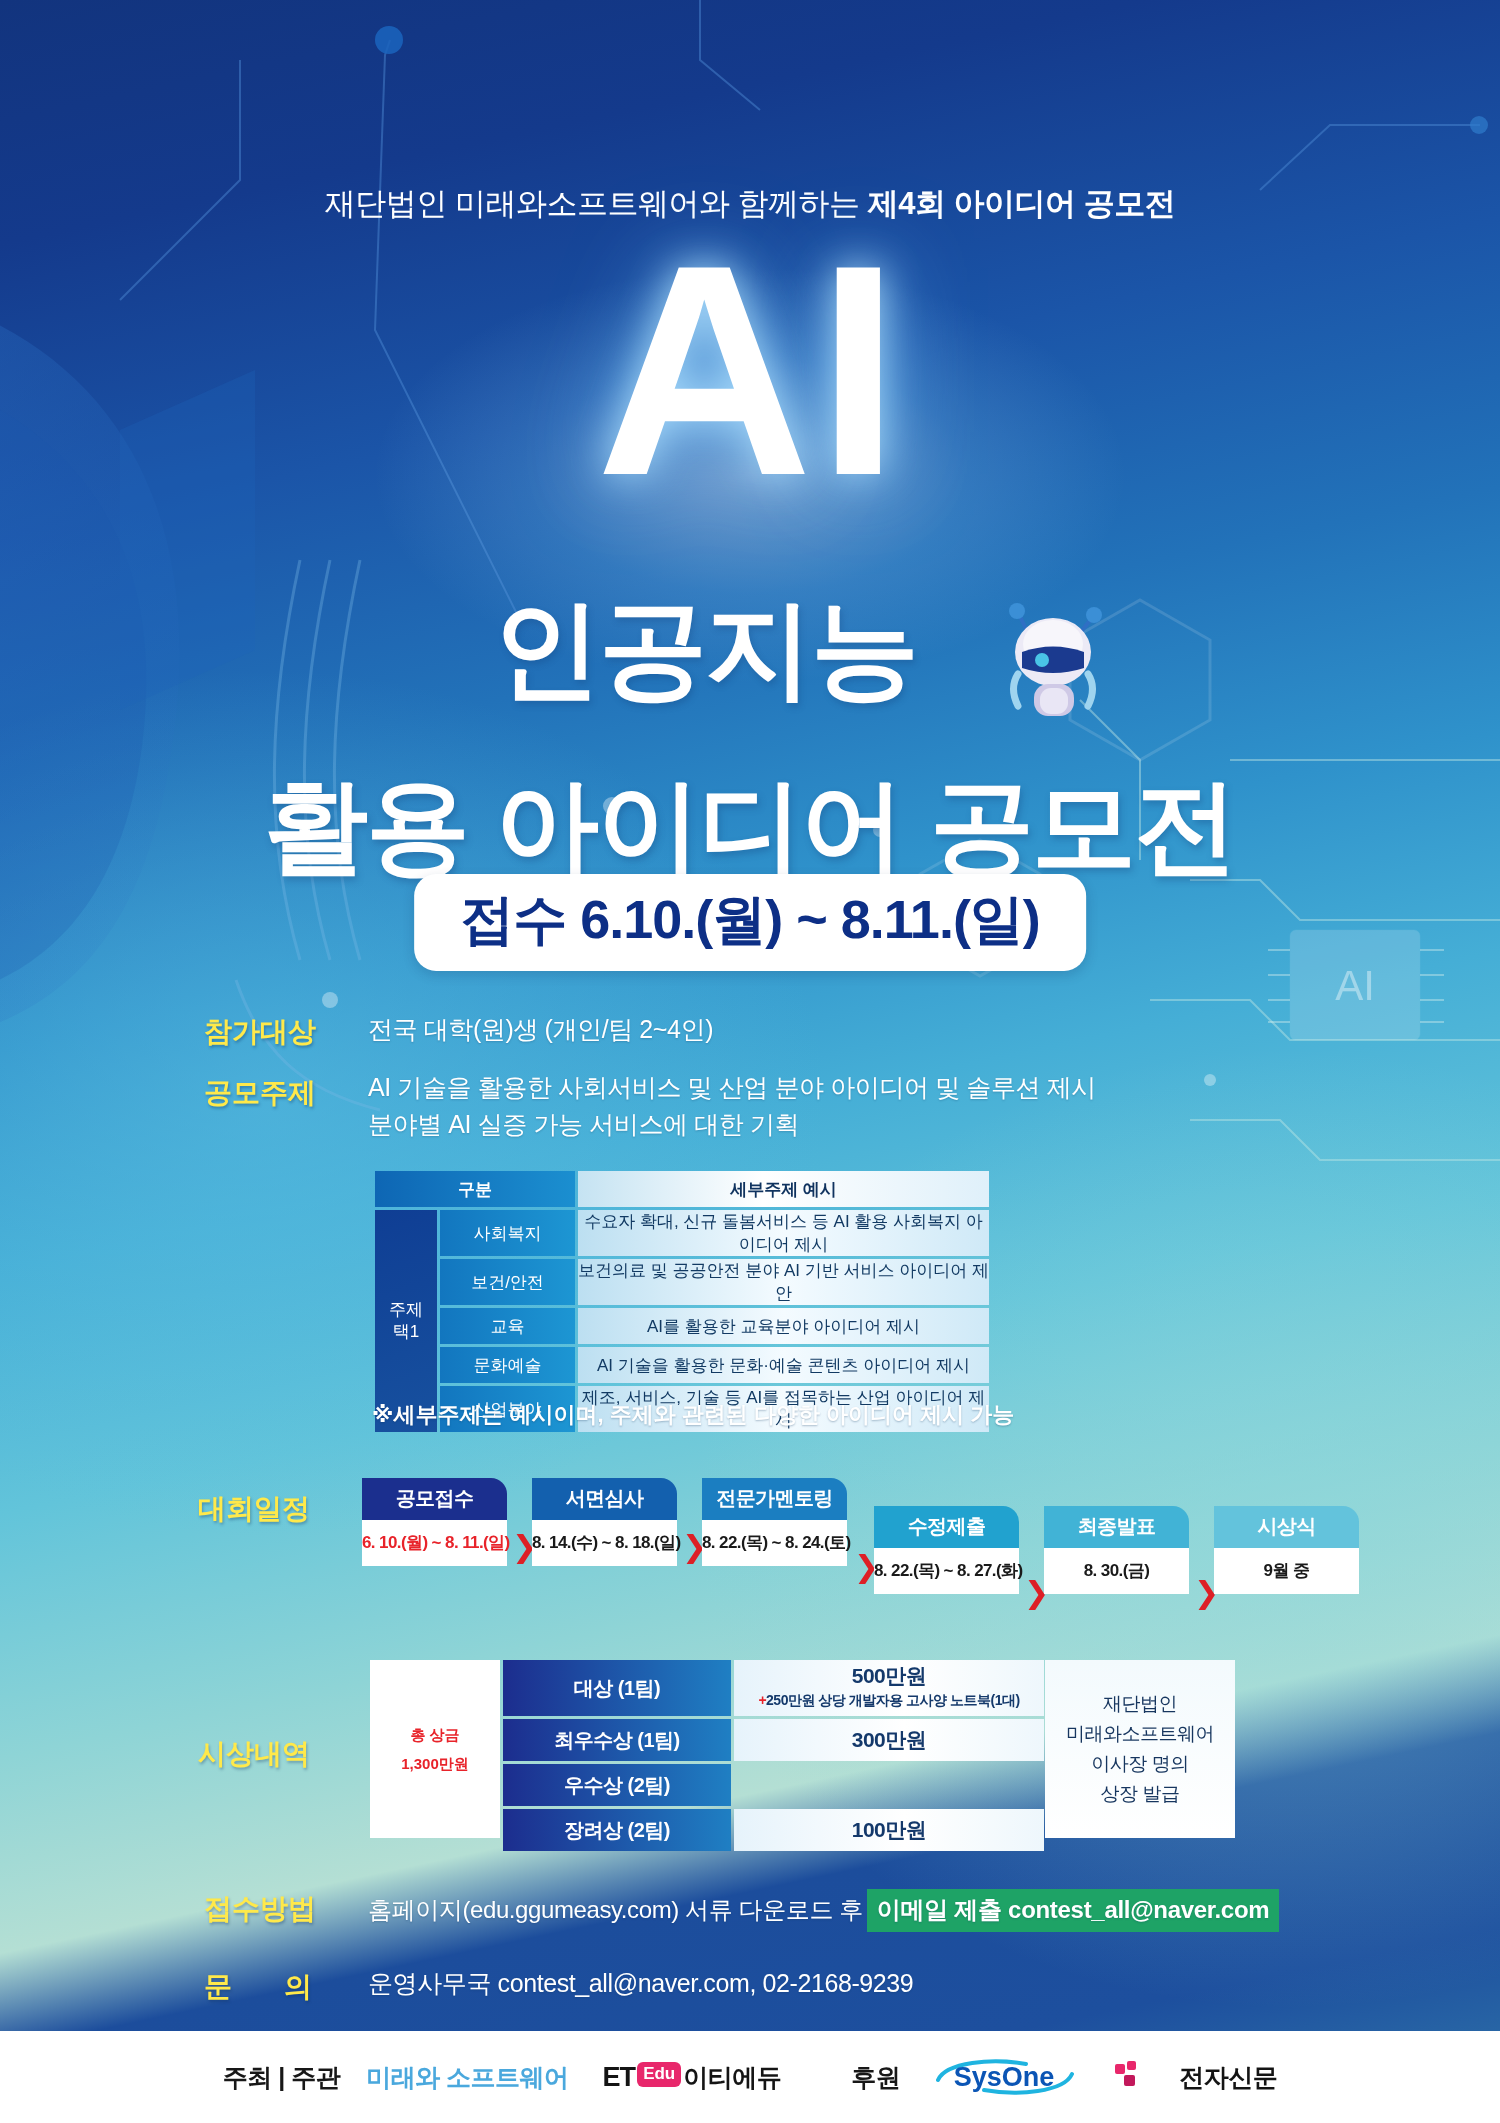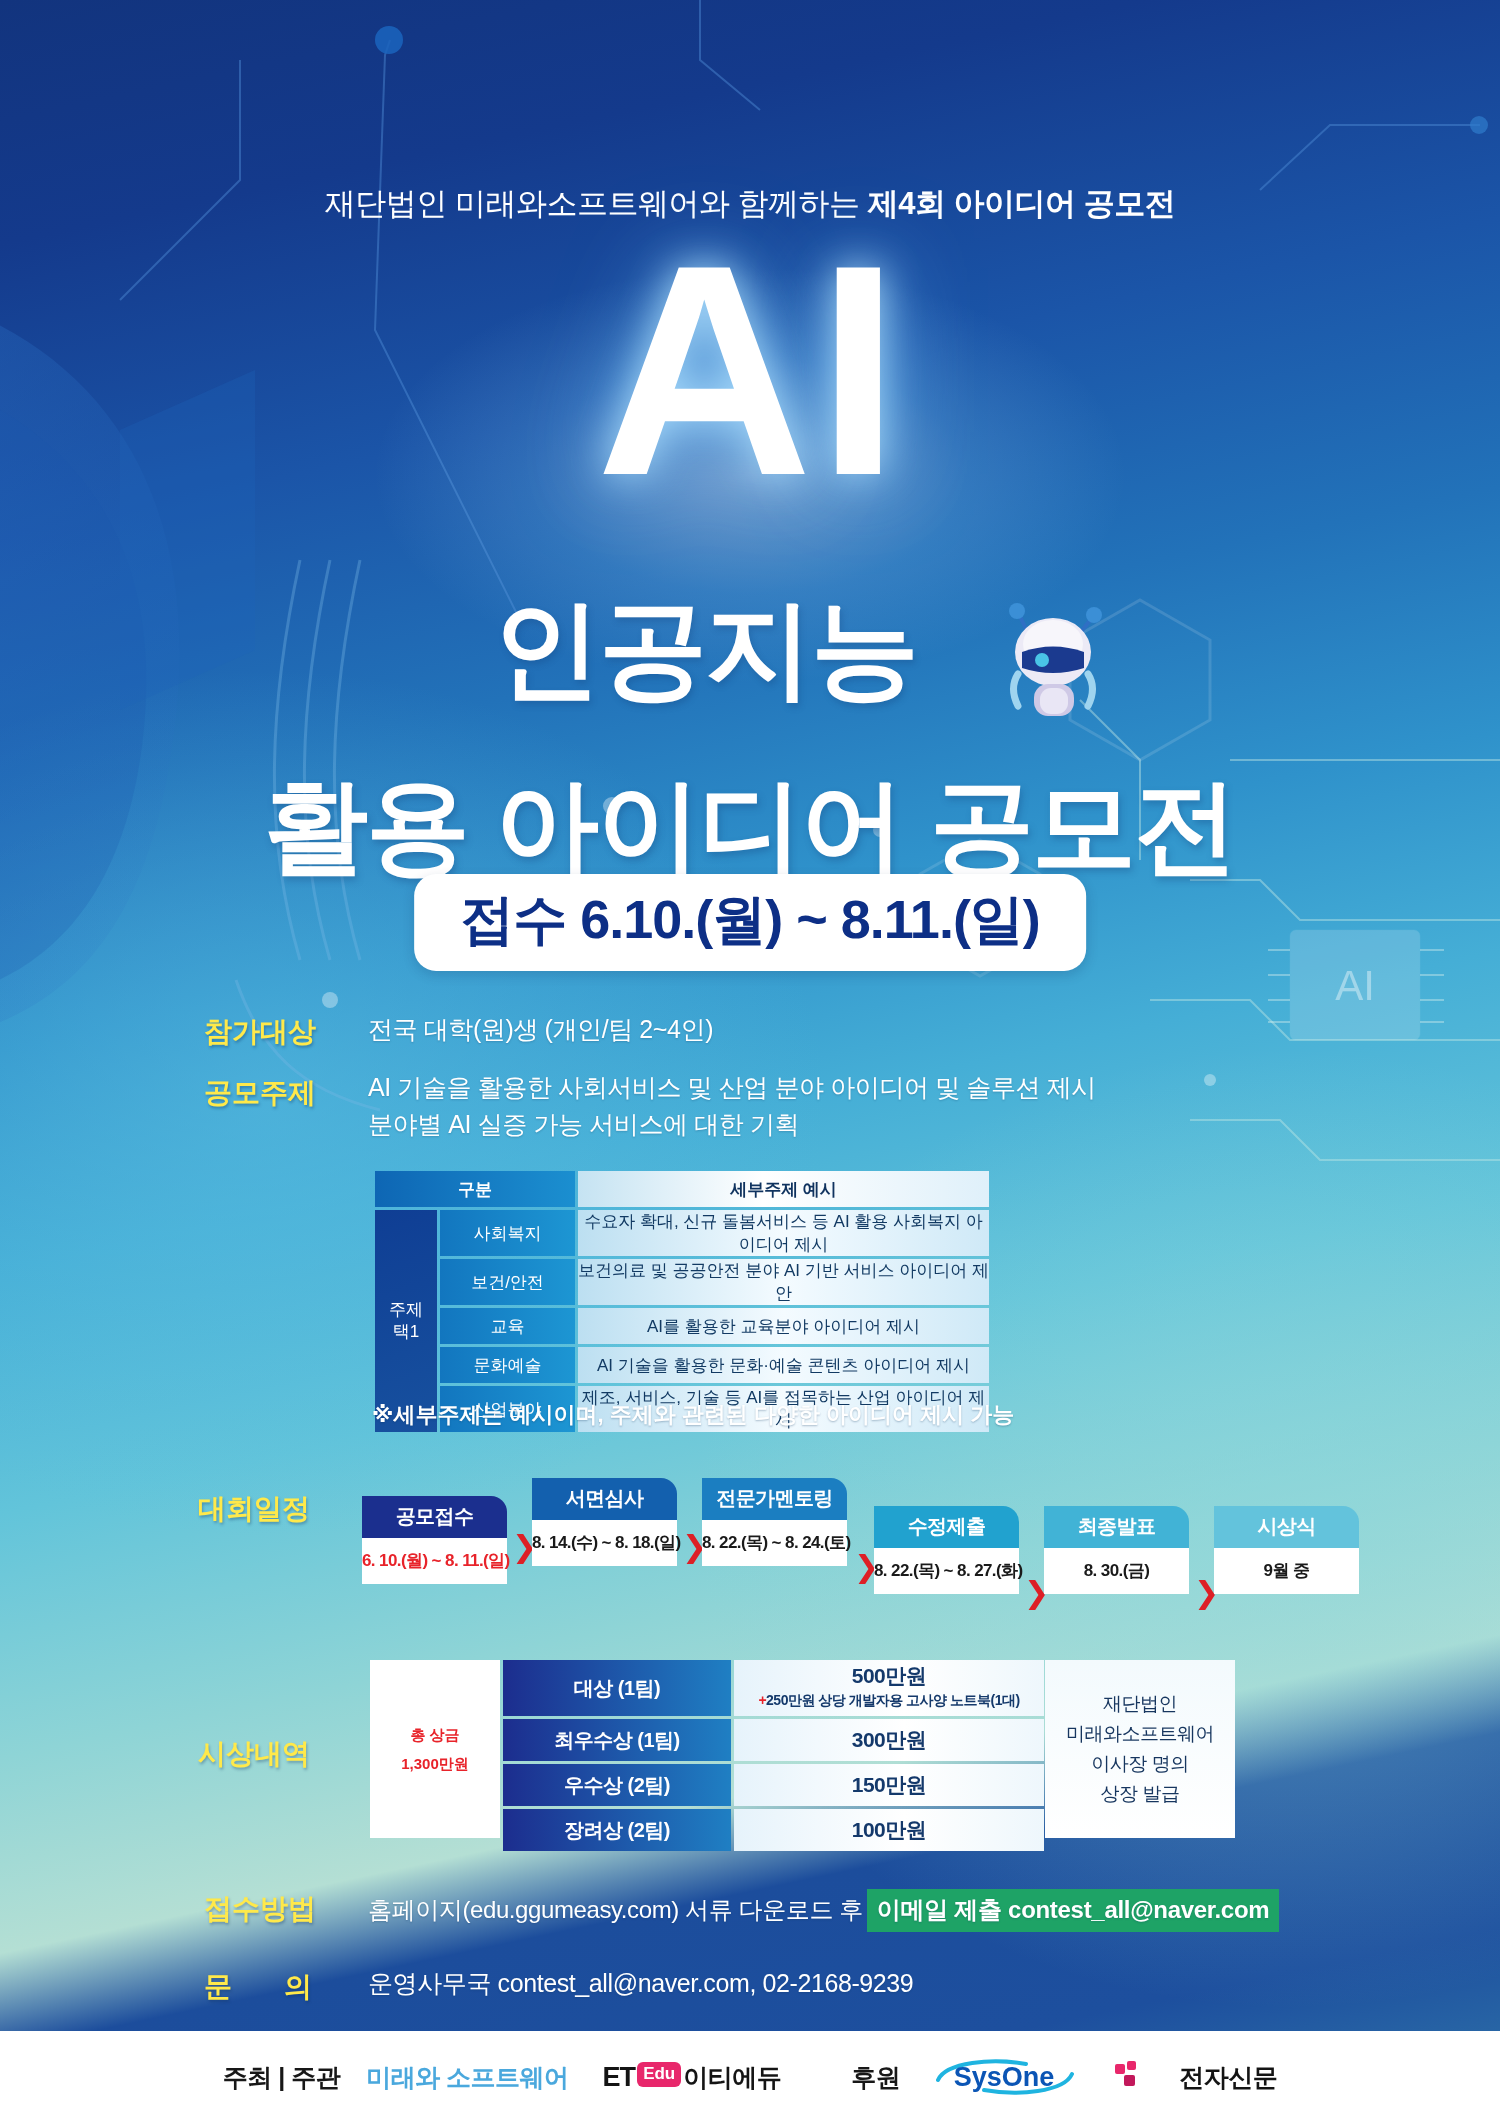--- a/index.html
+++ b/index.html
@@ -352,21 +352,21 @@
     </tbody>
   </table>
 
   <div class="note">※세부주제는 예시이며, 주제와 관련된 다양한 아이디어 제시 가능</div>
 
   <div class="label" style="left:198px; top:1490px;">대회일정</div>
 
   <div class="sched">
 
     <div class="sbox" style="left:0px; top:0px;">
-      <div class="s-head" style="background:#1b2f8e;margin-top:18px;">공모접수</div>
+      <div class="s-head" style="background:#1b2f8e;">공모접수</div>
       <div class="s-body red">6. 10.(월) ~ 8. 11.(일)</div>
     </div>
     <div class="arrow" style="left:150px; top:54px;">❯</div>
 
     <div class="sbox" style="left:170px; top:0px;">
       <div class="s-head" style="background:#1360ae;">서면심사</div>
       <div class="s-body">8. 14.(수) ~ 8. 18.(일)</div>
     </div>
     <div class="arrow" style="left:320px; top:54px;">❯</div>
 
@@ -411,21 +411,20 @@
           <span>500만원</span>
           <span class="sub"><b class="plus">+</b><b>250만원 상당 개발자용 고사양 노트북(1대)</b></span>
         </div>
       </div>
       <div class="prow">
         <div class="p-name">최우수상 (1팀)</div>
         <div class="p-val">300만원</div>
       </div>
       <div class="prow">
         <div class="p-name">우수상 (2팀)</div>
-        <div class="p-val">150만원</div>
       </div>
       <div class="prow">
         <div class="p-name">장려상 (2팀)</div>
         <div class="p-val">100만원</div>
       </div>
     </div>
 
     <div class="prize-cert">
       <div>
         <div>재단법인</div>

